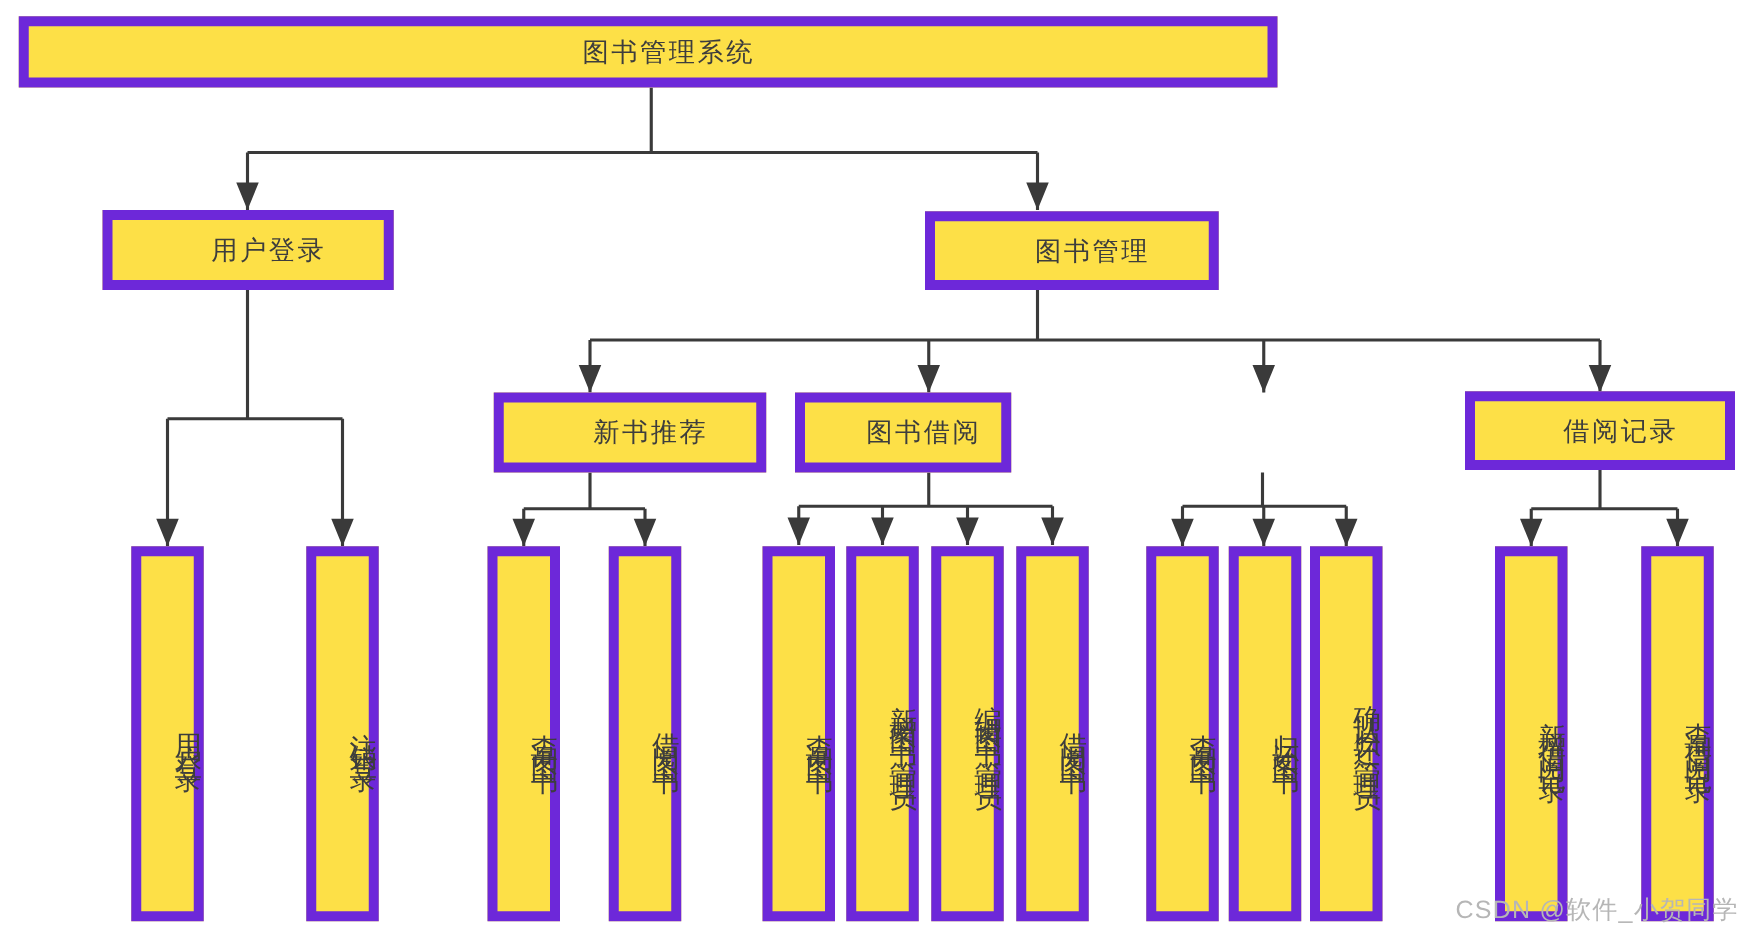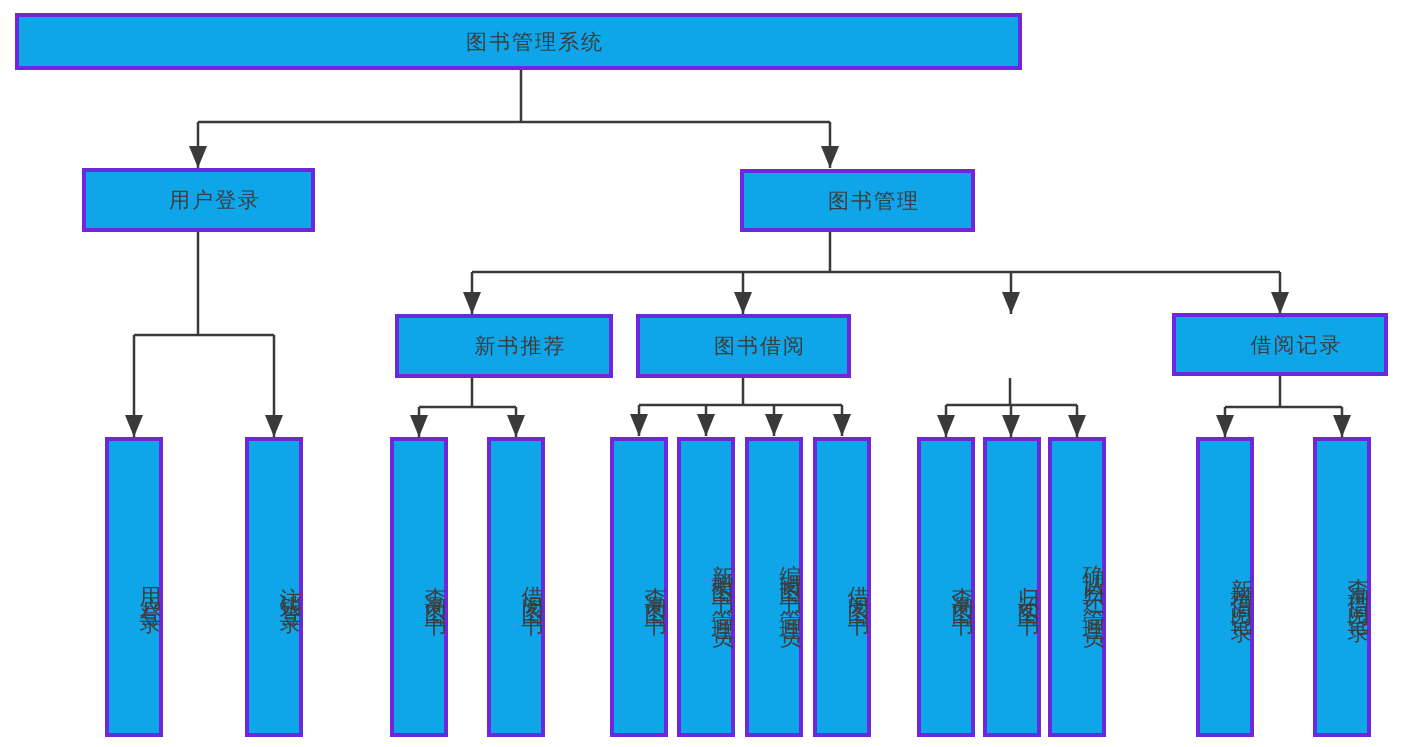--- a/index.html
+++ b/index.html
@@ -13,22 +13,22 @@
   }
   .connectors {
     position: absolute;
     left: 0; top: 0;
     width: 1405px; height: 747px;
     pointer-events: none;
   }
   .node {
     position: absolute;
     box-sizing: border-box;
-    background: #0ea5e9;
-    border: 4px solid #6d28d9;
+    background: #fde047;
+    border: 8px solid #6d28d9;
     display: flex;
     align-items: center;
     justify-content: center;
     color: #3d3d3d;
     padding-left: 33px;
   }
   .node.h span {
     font-size: 21px;
     letter-spacing: 2px;
     white-space: nowrap;
@@ -88,21 +88,21 @@
   <div class="node h" style="left:82px; top:168px; width:233px; height:64px;">
     <span>用户登录</span>
   </div>
   <div class="node h" style="left:740px; top:169px; width:235px; height:63px;">
     <span>图书管理</span>
   </div>
 
   <div class="node h" style="left:363px; top:314px; width:218px; height:64px;margin-left:32px;">
     <span>新书推荐</span>
   </div>
-  <div class="node h" style="left:636px; top:314px; width:215px; height:64px;">
+  <div class="node h" style="left:636px; top:314px; width:173px; height:64px;">
     <span>图书借阅</span>
   </div>
   <div class="node h" style="left:1172px; top:313px; width:216px; height:63px;">
     <span>借阅记录</span>
   </div>
 
   <div class="node v" style="left:105px; top:437px; width:58px; height:300px;">
     <span>用户登录</span>
   </div>
   <div class="node v" style="left:245px; top:437px; width:58px; height:300px;">
@@ -139,14 +139,15 @@
     <span>确认归还（管理员）</span>
   </div>
 
   <div class="node v" style="left:1196px; top:437px; width:58px; height:300px;">
     <span>新增借阅记录</span>
   </div>
   <div class="node v" style="left:1313px; top:437px; width:58px; height:300px;">
     <span>查询借阅记录</span>
   </div>
 
+  <div class="watermark">CSDN @软件_小贺同学</div>
 
 </div>
 
 </body></html>

